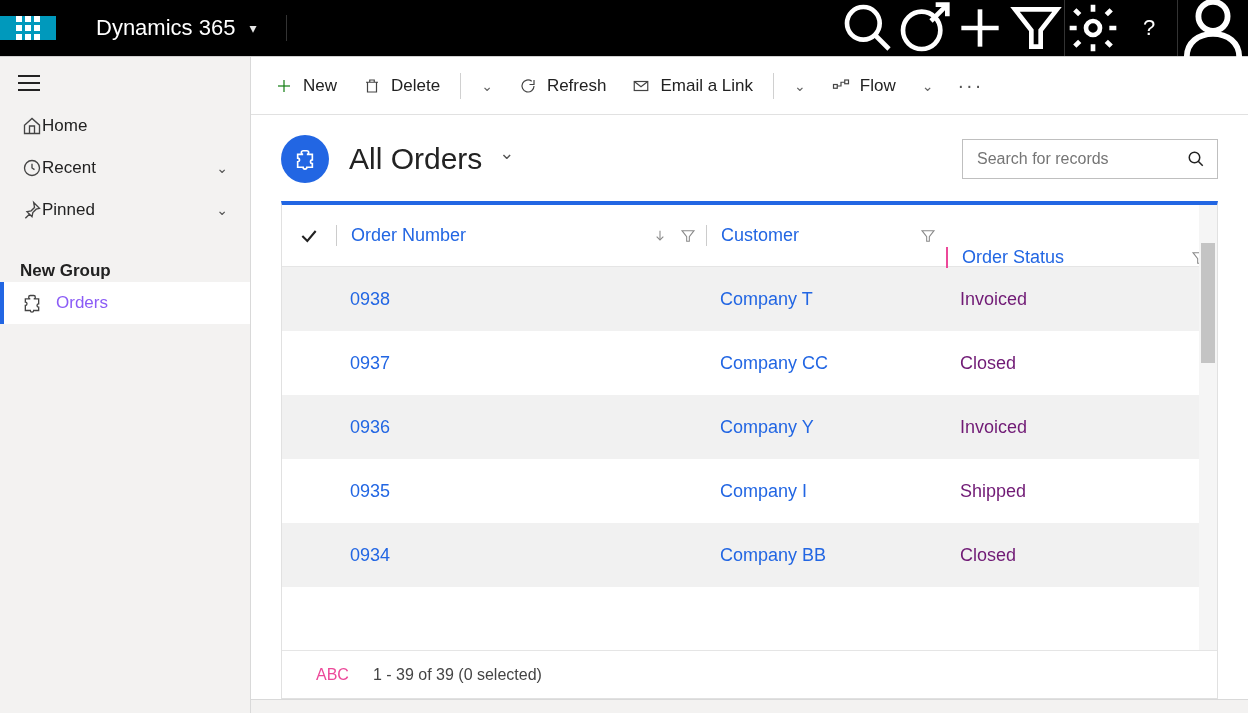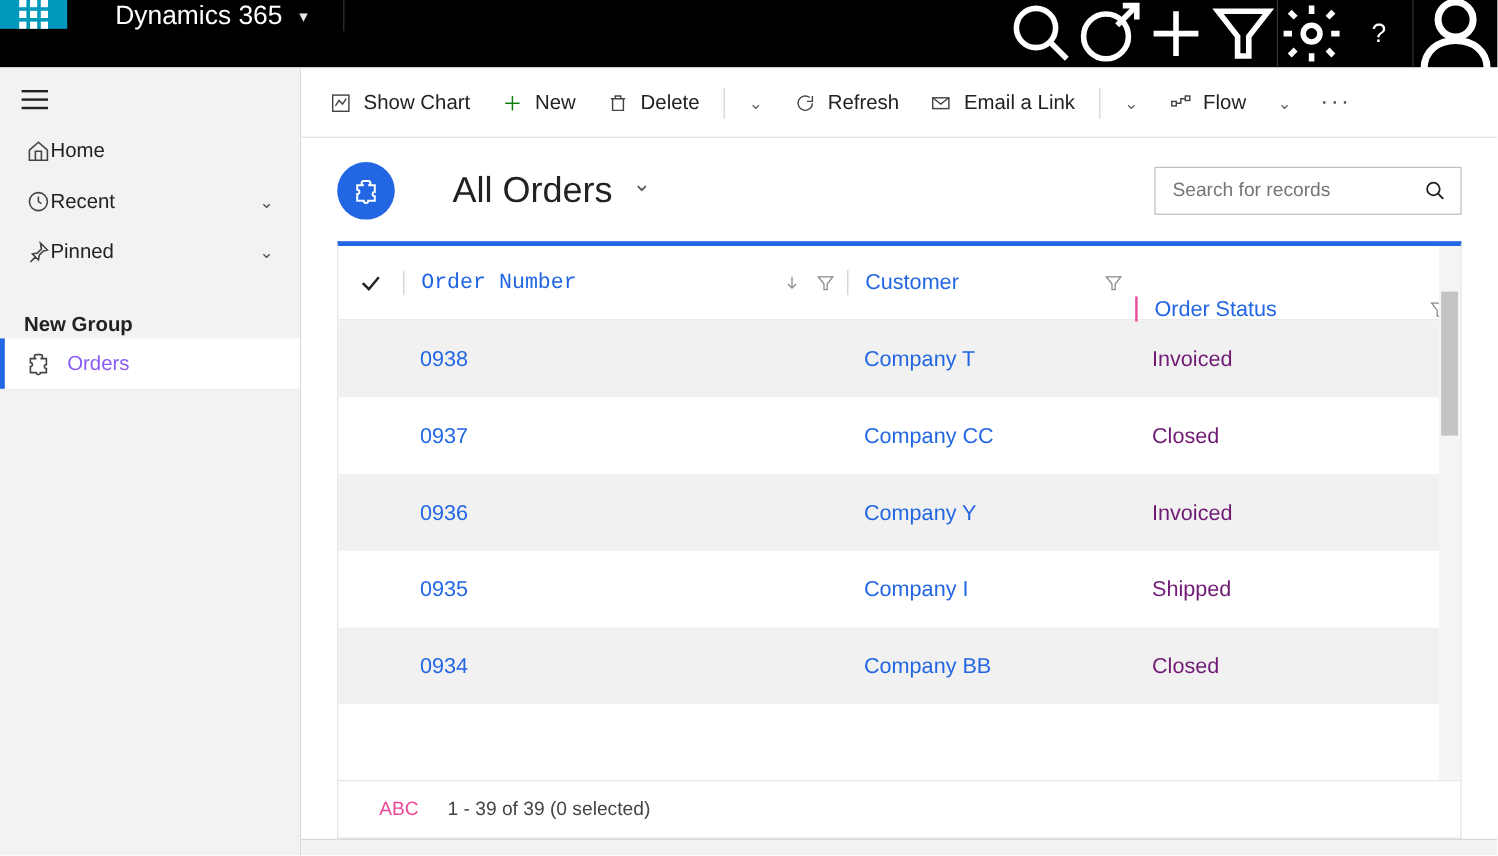--- a/index.html
+++ b/index.html
@@ -1,20 +1,20 @@
 <!DOCTYPE html>
 <html><head>
 <meta charset="utf-8">
 <style>
   * { box-sizing: border-box; }
   html, body { margin: 0; padding: 0; font-family: "Segoe UI", -apple-system, sans-serif; }
   body { width: 1248px; height: 713px; overflow: hidden; background: #fff; }
 
   
-  .topbar { display: flex; height: 56px; background: #000; color: #fff; align-items: flex-start; }
+  .topbar { display: flex; height: 56px; background: #000; color: #fff; align-items: center; }
   .waffle { width: 56px; background: #0099bc; display:flex; align-items:center; justify-content:center; }
   .waffle-icon { display:grid; grid-template-columns:repeat(3,6px); grid-template-rows:repeat(3,6px); gap:3px; }
   .waffle-icon span { background:#fff; width:6px; height:6px; }
   .brand { display:flex; align-items:center; font-size:22px; font-weight:400; padding:0 30px 0 40px; gap:14px; border-right:1px solid #333; }
   .brand .chev { font-size:14px; opacity:.9; }
   .top-spacer { flex:1; }
   .top-icons { display:flex; align-items:center; }
   .top-icons .ico { width:56px; height:56px; display:flex; align-items:center; justify-content:center; font-size:18px; }
   .top-sep { width:1px; background:#333; height:56px; }
 
@@ -51,21 +51,21 @@
   .searchbox input { border:none; outline:none; font-size:16px; flex:1; color:#555; background:transparent; }
   .searchbox svg{width:18px;height:18px;stroke:#222;fill:none;stroke-width:2;}
 
   
   .grid-wrap { margin:0 30px 0 30px; border:1px solid #e1e1e1; border-top:4px solid #2266e3; position:relative; flex:1; display:flex; flex-direction:column; min-height:0;}
   .grid-scroll-area{flex:1; overflow:hidden; position:relative;}
   .grid-head { display:flex; align-items:center; height:62px; border-bottom:1px solid #e5e5e5; }
   .col-check{width:54px;display:flex;justify-content:center;align-items:center;}
   .col-check svg{width:20px;height:20px;stroke:#222;fill:none;stroke-width:2.5;}
   .col{color:#2266e3;font-size:18px;display:flex;align-items:center;position:relative;}
-  .col.num{width:370px;border-left:1px solid #ccc;padding-left:14px;font-family:Liberation Mono, monospace;}
+  .col.num{width:370px;border-left:1px solid #ccc;padding-left:14px;}
   .col.cust{width:240px;border-left:1px solid #ccc;padding-left:14px;}
   .col.stat{flex:1;border-left:2px solid #ec4899;padding-left:14px;margin-top:44px;}
   .col .tools{margin-left:auto; display:flex; gap:12px; padding-right:10px; color:#8a8a8a;}
   .col .tools svg{width:16px;height:16px;stroke:#8a8a8a;fill:none;stroke-width:1.6;}
   .row{display:flex;align-items:center;height:64px;font-size:18px;}
   .row:nth-child(odd){background:#f1f1f1;}
   .row .c-chk{width:54px;}
   .row .c-num{width:370px;color:#2266e3;padding-left:14px;}
   .row .c-cust{width:240px;color:#2266e3;padding-left:14px;}
   .row .c-stat{flex:1;color:#701a75;padding-left:14px;}
@@ -185,27 +185,20 @@
       <svg viewBox="0 0 24 24">
           <path d="M10 3h4a2 2 0 0 1 0 4h6v6a2 2 0 0 0 0 4v4h-6a2 2 0 0 1-4 0H4v-6a2 2 0 0 0 0-4V7h6a2 2 0 0 1 0-4z"></path>
         </svg>
       <span>Orders</span>
     </div>
   </div>
 
   <div class="main">
 
     <div class="cmdbar">
-      <div class="cmd">
-        <svg viewBox="0 0 24 24">
-            <rect x="3" y="3" width="18" height="18"></rect>
-            <polyline points="6,15 10,9 14,13 18,7"></polyline>
-          </svg>
-        <span>Show Chart</span>
-      </div>
       <div class="cmd green">
         <svg viewBox="0 0 24 24">
             <line x1="12" y1="4" x2="12" y2="20"></line>
             <line x1="4" y1="12" x2="20" y2="12"></line>
           </svg>
         <span>New</span>
       </div>
       <div class="cmd">
         <svg viewBox="0 0 24 24">
             <path d="M4 7h16M9 7V4h6v3M6 7v13h12V7"></path>
@@ -241,21 +234,21 @@
       <span class="chev-sm">⌄</span>
       <span class="more">···</span>
     </div>
 
     <div class="titlebar">
       <div class="title-badge">
         <svg viewBox="0 0 24 24">
             <path d="M10 3h4a2 2 0 0 1 0 4h6v6a2 2 0 0 0 0 4v4h-6a2 2 0 0 1-4 0H4v-6a2 2 0 0 0 0-4V7h6a2 2 0 0 1 0-4z"></path>
           </svg>
       </div>
-      <div style="display:flex;align-items:flex-start;gap:13px;margin-left:28px;">
+      <div style="display:flex;align-items:flex-start;gap:13px;">
         <span class="title-text">All Orders</span>
         <span class="title-chev">⌄</span>
       </div>
       <div class="searchbox">
         <input type="text" placeholder="Search for records" style="">
         <svg viewBox="0 0 24 24">
             <circle cx="10" cy="10" r="7"></circle>
             <line x1="15" y1="15" x2="21" y2="21"></line>
           </svg>
       </div>

